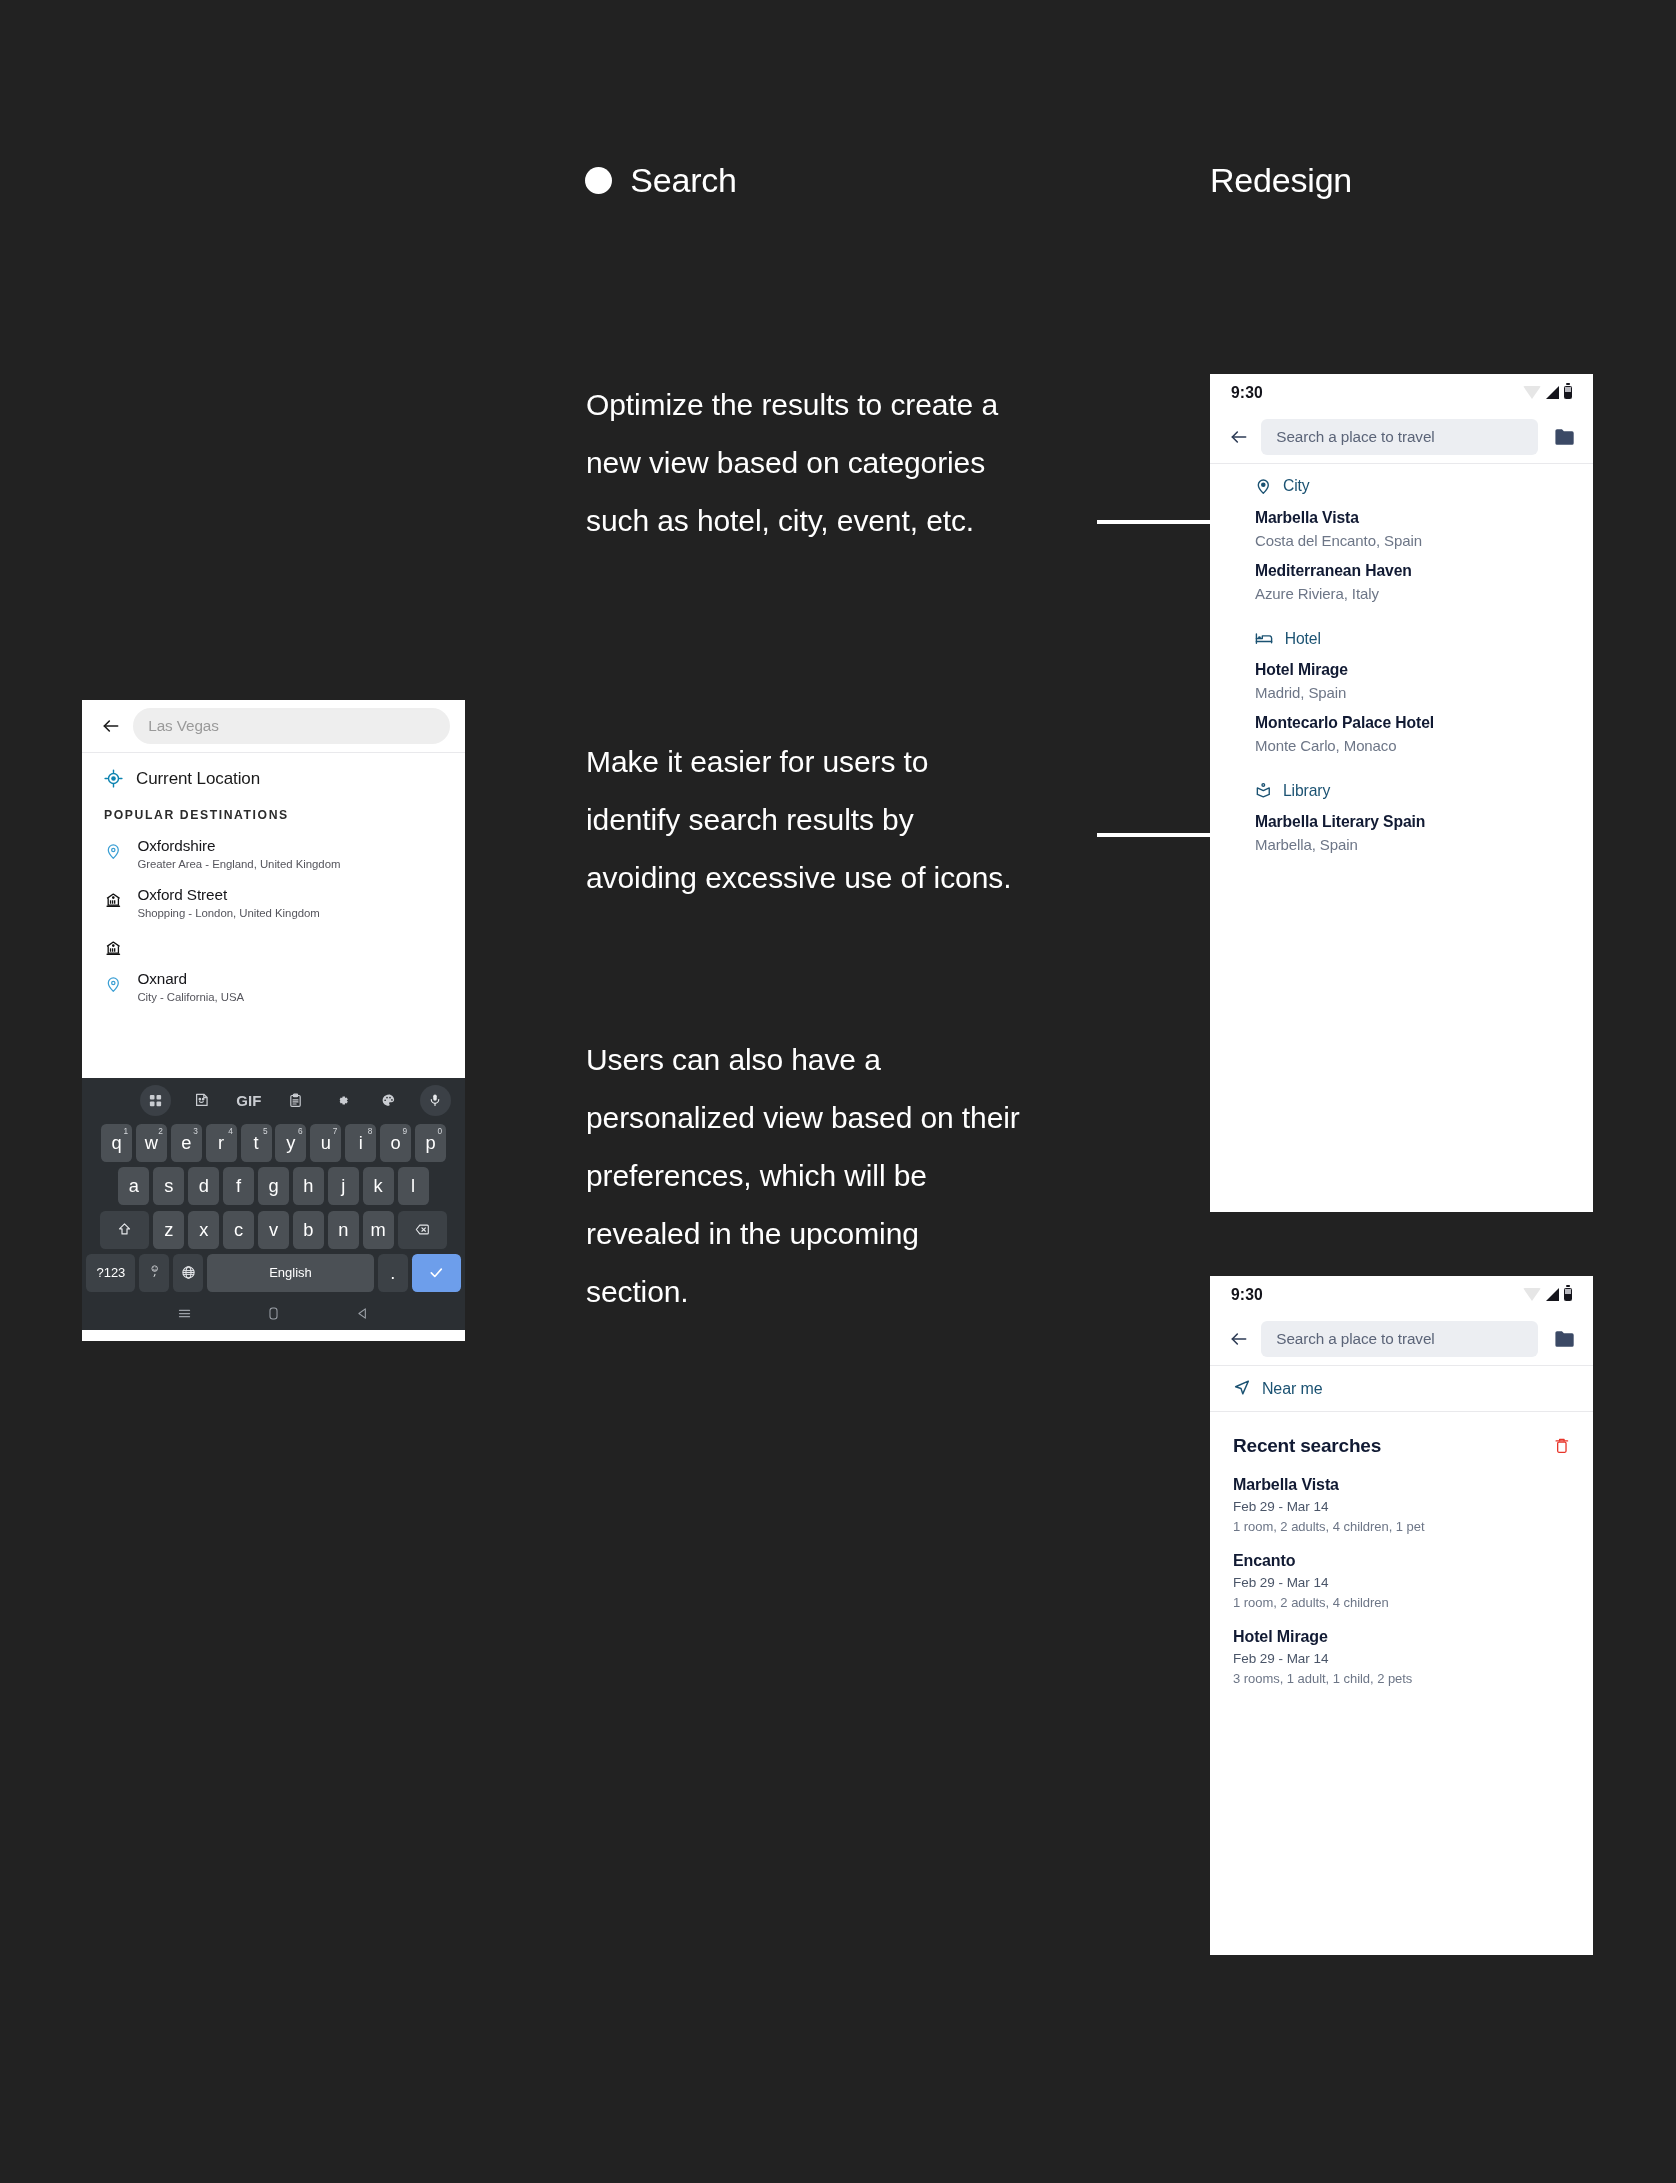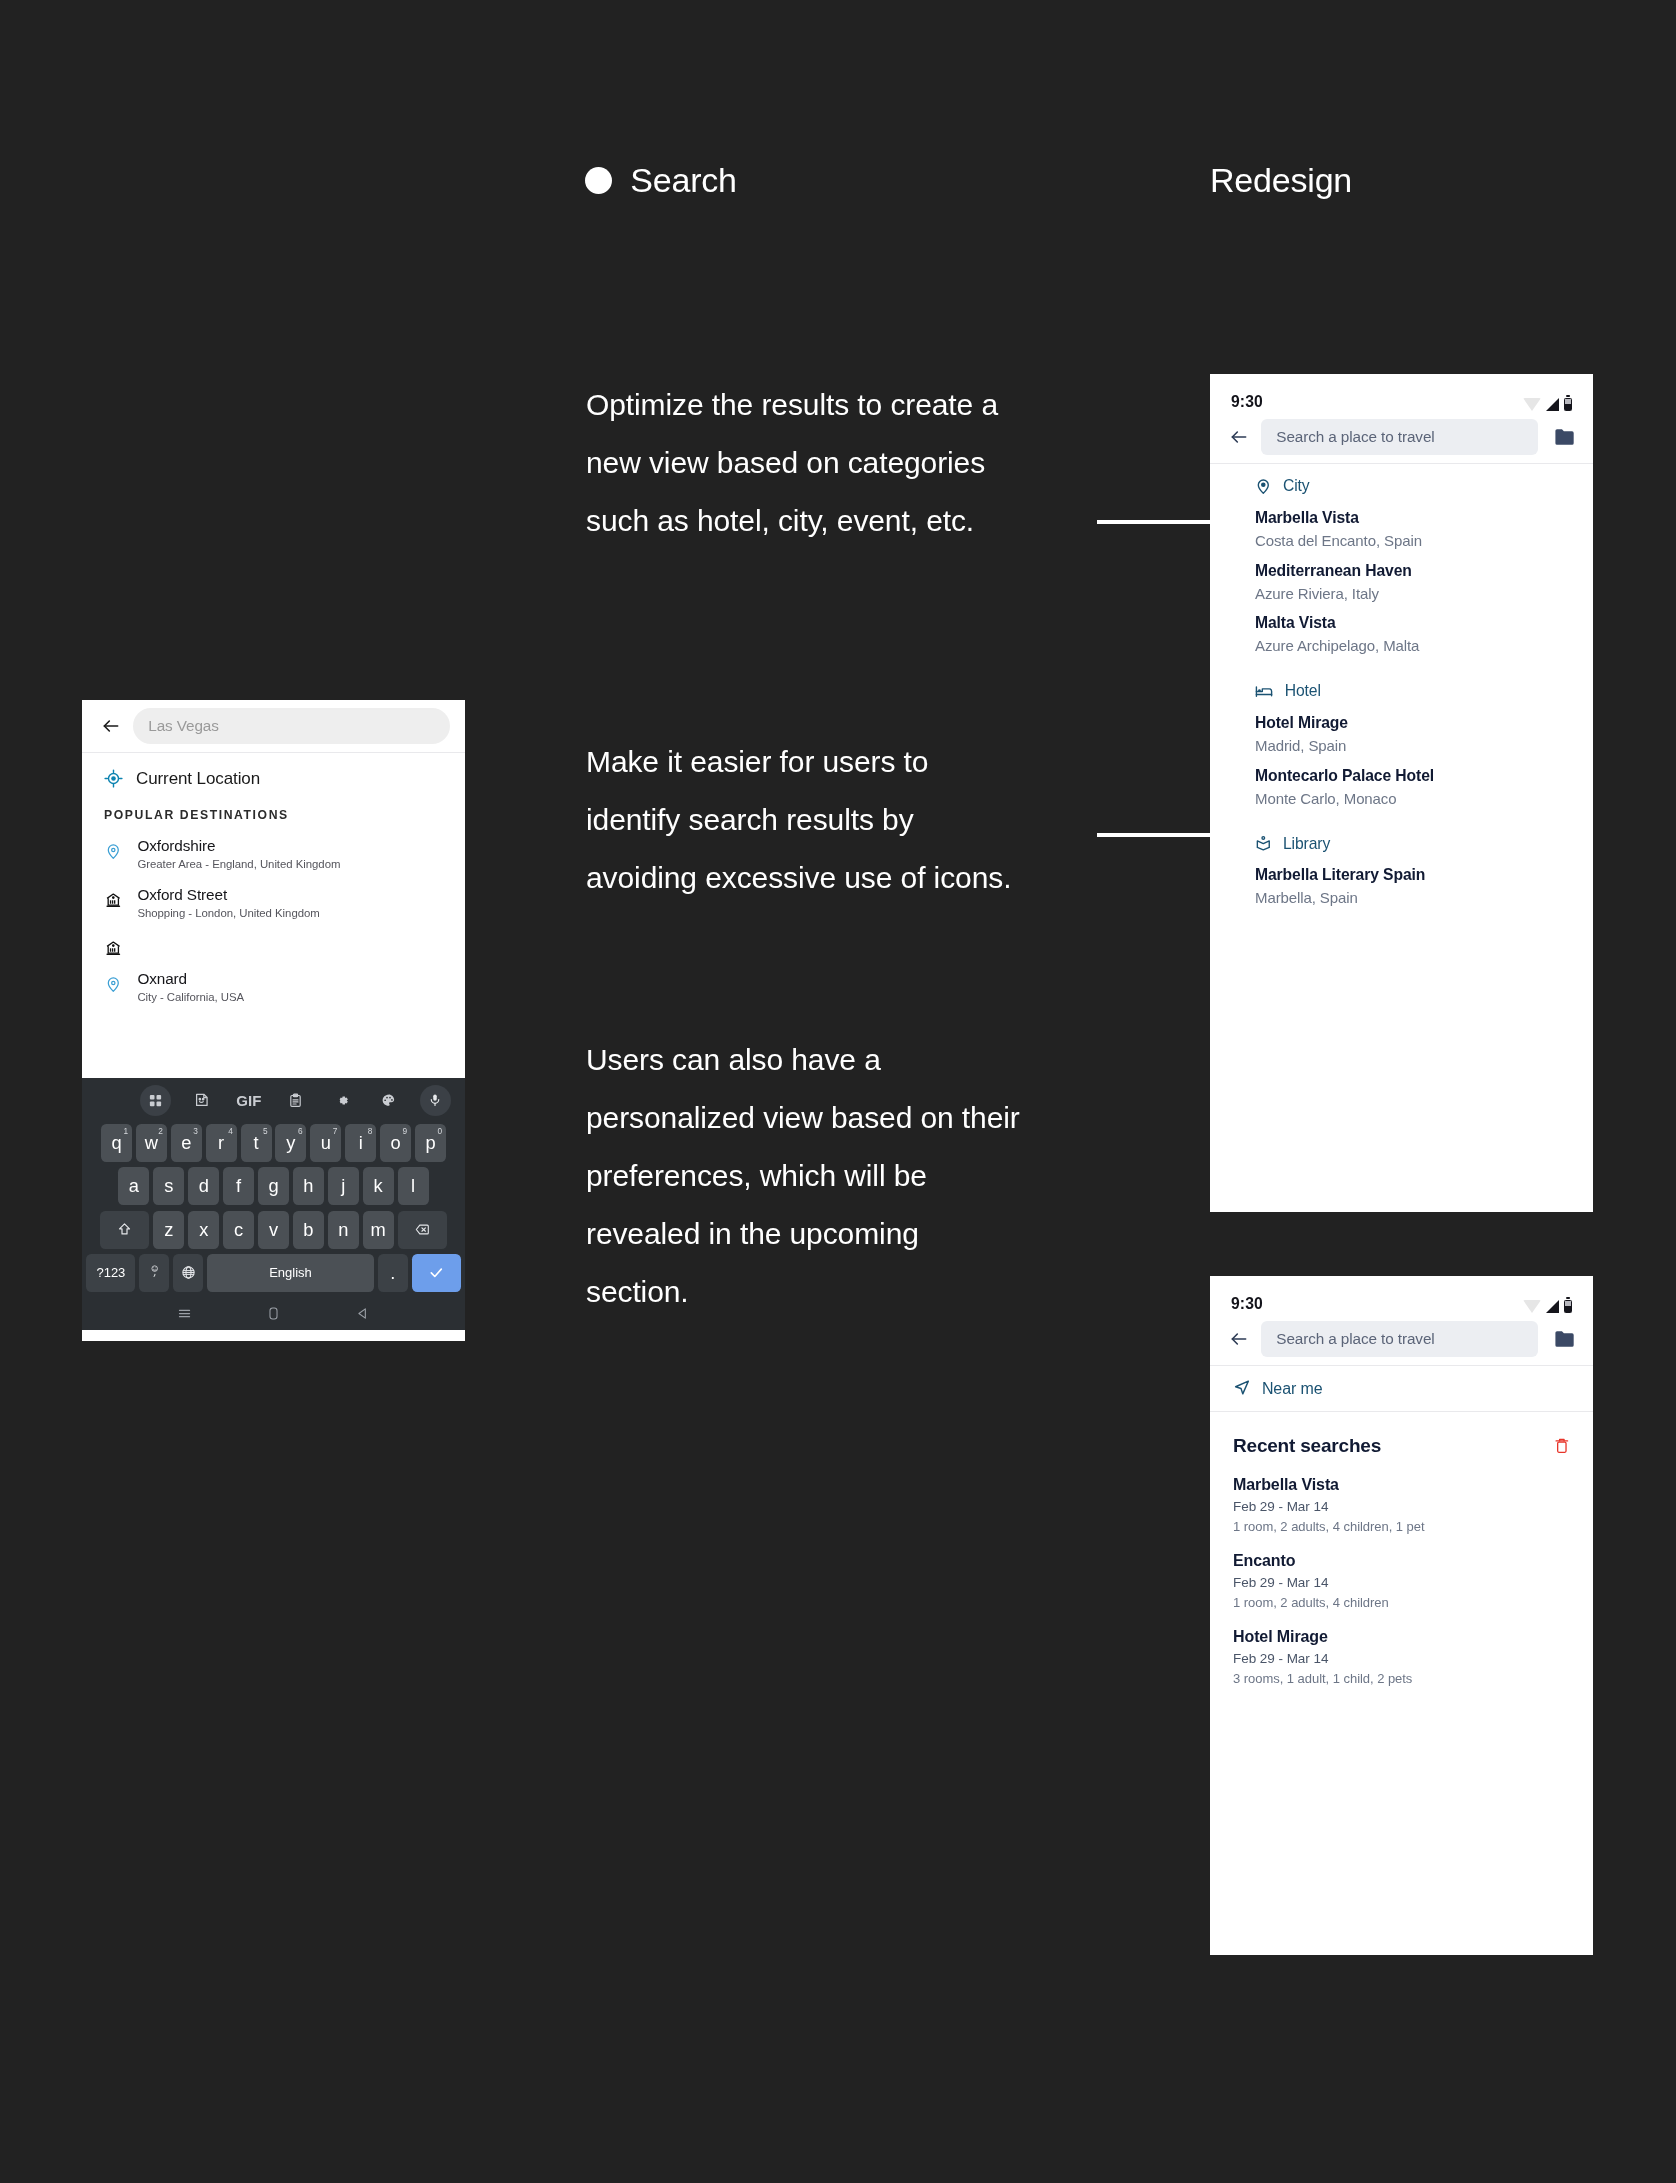--- a/index.html
+++ b/index.html
@@ -41,21 +41,21 @@
   #conn-2 { left: 1097px; top: 833px; width: 113px; }
 
   
   .phone { position: absolute; background: #ffffff; overflow: hidden; }
   #phone-left  { left: 82px;  top: 700px; width: 383px;  height: 641px; }
   #phone-r1    { left: 1210px; top: 374px;  width: 383px;  height: 838px; }
   #phone-r2    { left: 1210px; top: 1276px; width: 383px;  height: 679px; }
 
   
   .statusbar {
-    height: 37px; display: flex; align-items: flex-end;
+    height: 37px; display: flex; align-items: center;
     padding: 0 21px; justify-content: space-between;
     background: #ffffff;
   }
   .status-time {
     font-size: 15.7px; font-weight: 600; color: #13131a;
     letter-spacing: 0.1px;
   }
   .status-icons { display: flex; align-items: center; gap: 4.8px; }
   .ic-wifi {
     width: 0; height: 0;
@@ -558,24 +558,20 @@
       <span class="lbl">City</span>
     </div>
     <div class="res-item">
       <div class="res-title">Marbella Vista</div>
       <div class="res-sub">Costa del Encanto, Spain</div>
     </div>
     <div class="res-item">
       <div class="res-title">Mediterranean Haven</div>
       <div class="res-sub">Azure Riviera, Italy</div>
     </div>
-    <div class="res-item">
-      <div class="res-title">Malta Vista</div>
-      <div class="res-sub">Azure Archipelago, Malta</div>
-    </div>
   </div>
 
   <div class="cat-block">
     <div class="cat-head">
       <span>
         <svg width="18.3" height="16.6" viewBox="0 0 26 20" fill="none" stroke="#1b5272" stroke-width="2" stroke-linecap="round" stroke-linejoin="round">
           <line x1="2" y1="4" x2="2" y2="17"></line>
           <path d="M2 10.4h8.4V6.6h10a3.2 3.2 0 0 1 3.2 3.2v6.6"></path>
           <line x1="2" y1="14.6" x2="23.6" y2="14.6"></line>
           <circle cx="6.3" cy="9" r="1.9" fill="#1b5272" stroke="none"></circle>

